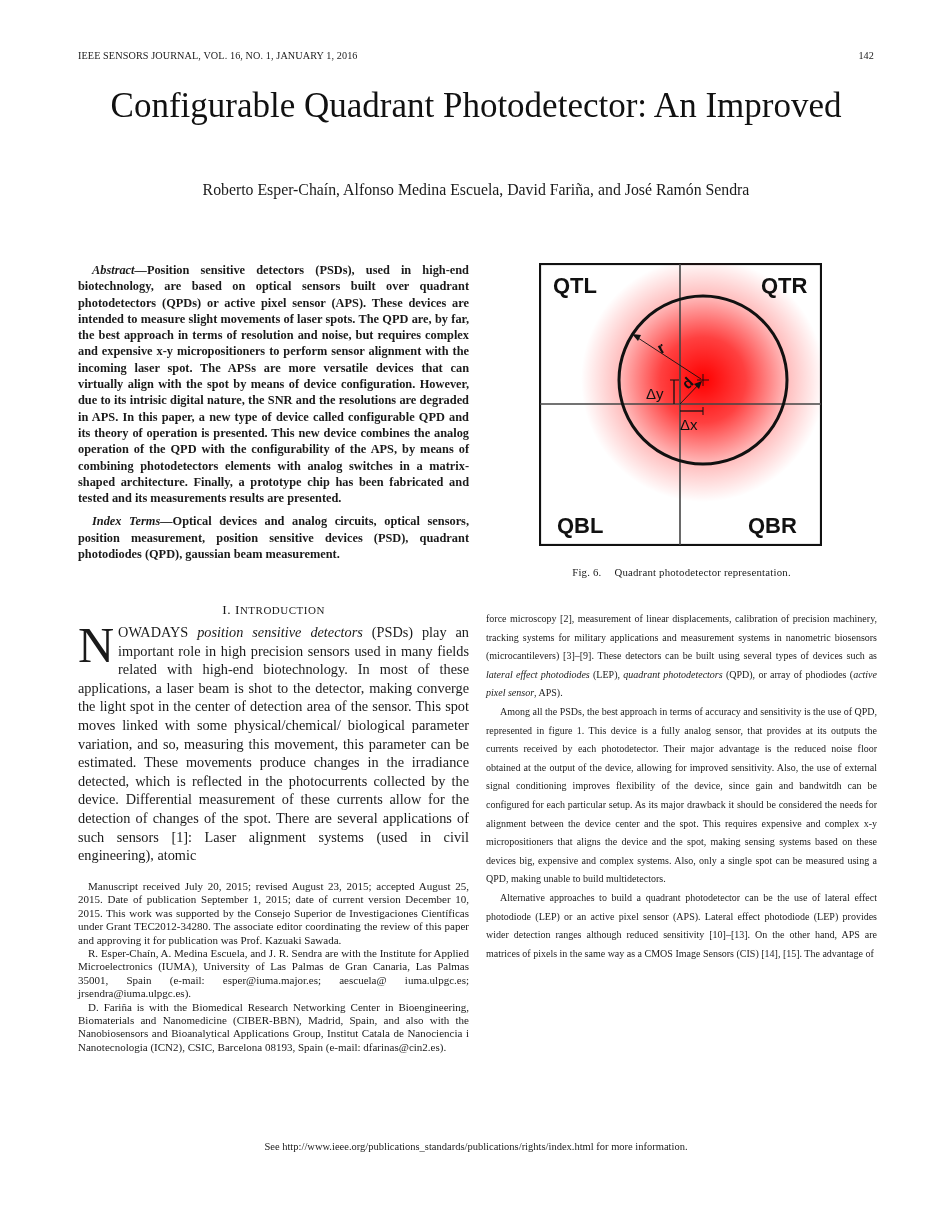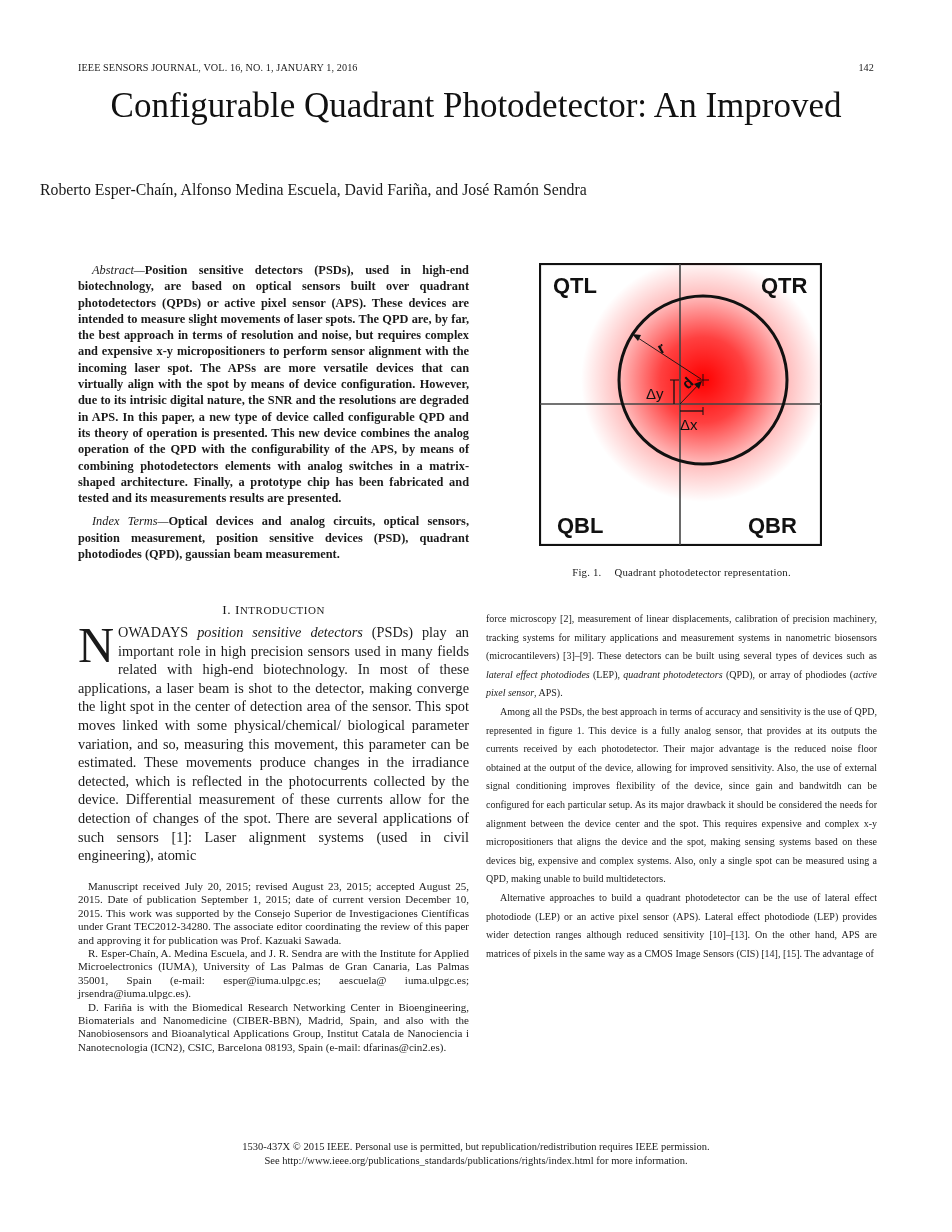--- a/index.html
+++ b/index.html
@@ -1,31 +1,31 @@
 <!DOCTYPE html>
 <html><head>
 <meta charset="utf-8">
 <style>
   html, body { margin: 0; padding: 0; background: #fff; }
   body { width: 952px; height: 1232px; position: relative; overflow: hidden;
          font-family: "Liberation Serif", "DejaVu Serif", serif; color: #1a1a1a; }
-  .running-head { position: absolute; top: 62px; left: 78px; right: 78px; font-size: 10.2px;
+  .running-head { position: absolute; top: 50px; left: 78px; right: 78px; font-size: 10.2px;
                   letter-spacing: 0.1px; }
   .running-head .pg { position: absolute; right: 0; top: 0; }
   .title { position: absolute; top: 84px; left: 40px; right: 40px; text-align: center;
            font-size: 35px; line-height: 44px; color: #111; }
-  .authors { position: absolute; top: 181px; left: 40px; right: 40px; text-align: left; font-size: 15.8px; }
+  .authors { position: absolute; top: 181px; left: 40px; right: 40px; text-align: center; font-size: 15.8px; }
 
   .col-left { position: absolute; left: 78px; width: 391px; }
   .col-right { position: absolute; left: 486px; width: 391px; }
 
   .abstract { top: 262px; font-weight: bold; font-size: 12.35px; line-height: 16.3px; text-align: justify; }
   .abstract p { margin: 0; text-indent: 14px; }
   .abstract p + p { margin-top: 7px; }
-  .abstract .lead { font-style: italic; font-weight: normal; }
+  .abstract .lead { font-style: italic; font-weight: bold; }
 
   .section-head { position: absolute; top: 602px; left: 78px; width: 391px; text-align: center;
                   font-size: 13.5px; letter-spacing: 0.5px; }
   .section-head .sc { font-size: 11px; }
 
   .intro { top: 623px; font-size: 14.3px; line-height: 18.6px; text-align: justify; }
   .intro p { margin: 0; }
   .dropcap { float: left; font-size: 50px; line-height: 38px; margin: 3px 4px 0 0; font-weight: normal; }
 
   .footnotes { top: 880px; font-size: 11px; line-height: 13.4px; text-align: justify; }
@@ -65,21 +65,21 @@
   <span>I.</span>
   <span>I</span><span class="sc">NTRODUCTION</span>
 </div>
 
 <div class="col-left intro">
   <p><span class="dropcap">N</span><span>OWADAYS </span><i>position sensitive detectors</i><span> (PSDs) play an important role in high precision sensors used in many fields related with high-end biotechnology. In most of these applications, a laser beam is shot to the detector, making converge the light spot in the center of detection area of the sensor. This spot moves linked with some physical/chemical/ biological parameter variation, and so, measuring this movement, this parameter can be estimated. These movements produce changes in the irradiance detected, which is reflected in the photocurrents collected by the device. Differential measurement of these currents allow for the detection of changes of the spot. There are several applications of such sensors [1]: Laser alignment systems (used in civil engineering), atomic</span></p>
 </div>
 
 <div class="col-left footnotes">
   <p>Manuscript received July 20, 2015; revised August 23, 2015; accepted August 25, 2015. Date of publication September 1, 2015; date of current version December 10, 2015. This work was supported by the Consejo Superior de Investigaciones Científicas under Grant TEC2012-34280. The associate editor coordinating the review of this paper and approving it for publication was Prof. Kazuaki Sawada.</p>
-  <p>R. Esper-Chaín, A. Medina Escuela, and J. R. Sendra are with the Institute for Applied Microelectronics (IUMA), University of Las Palmas de Gran Canaria, Las Palmas 35001, Spain (e-mail: esper@iuma.ulpgc.es; aescuela@ iuma.ulpgc.es; jrsendra@iuma.ulpgc.es).</p>
+  <p>R. Esper-Chaín, A. Medina Escuela, and J. R. Sendra are with the Institute for Applied Microelectronics (IUMA), University of Las Palmas de Gran Canaria, Las Palmas 35001, Spain (e-mail: esper@iuma.major.es; aescuela@ iuma.ulpgc.es; jrsendra@iuma.ulpgc.es).</p>
   <p>D. Fariña is with the Biomedical Research Networking Center in Bioengineering, Biomaterials and Nanomedicine (CIBER-BBN), Madrid, Spain, and also with the Nanobiosensors and Bioanalytical Applications Group, Institut Catala de Nanociencia i Nanotecnologia (ICN2), CSIC, Barcelona 08193, Spain (e-mail: dfarinas@cin2.es).</p>
 </div>
 
 <svg class="figure" viewBox="0 0 283 283">
   <defs>
     <radialGradient id="spot" cx="0.5" cy="0.5" r="0.5">
       <stop offset="0" stop-color="#ff0000" stop-opacity="1"></stop>
       <stop offset="0.35" stop-color="#ff0000" stop-opacity="0.75"></stop>
       <stop offset="0.7" stop-color="#ff0000" stop-opacity="0.25"></stop>
       <stop offset="1" stop-color="#ff0000" stop-opacity="0"></stop>
@@ -111,26 +111,25 @@
     <text x="18" y="270" font-size="22">QBL</text>
     <text x="209" y="270" font-size="22">QBR</text>
     <text x="119" y="90" font-size="16" transform="rotate(-30 123 85)">r</text>
     <text x="144" y="125" font-size="15" transform="rotate(-45 149 120)">d</text>
     <text x="107" y="136" font-size="15" font-weight="normal">Δy</text>
     <text x="141" y="167" font-size="15" font-weight="normal">Δx</text>
   </g>
 </svg>
 
 <div class="fig-caption">
-  <span class="lab">Fig. 1.</span>
+  <span class="lab">Fig. 6.</span>
   <span>Quadrant photodetector representation.</span>
 </div>
 
 <div class="col-right right-body">
   <p><span>force microscopy [2], measurement of linear displacements, calibration of precision machinery, tracking systems for military applications and measurement systems in nanometric biosensors (microcantilevers) [3]–[9]. These detectors can be built using several types of devices such as </span><i>lateral effect photodiodes</i><span> (LEP), </span><i>quadrant photodetectors</i><span> (QPD), or array of phodiodes (</span><i>active pixel sensor</i><span>, APS).</span></p>
   <p class="ind">Among all the PSDs, the best approach in terms of accuracy and sensitivity is the use of QPD, represented in figure 1. This device is a fully analog sensor, that provides at its outputs the currents received by each photodetector. Their major advantage is the reduced noise floor obtained at the output of the device, allowing for improved sensitivity. Also, the use of external signal conditioning improves flexibility of the device, since gain and bandwitdh can be configured for each particular setup. As its major drawback it should be considered the needs for alignment between the device center and the spot. This requires expensive and complex x-y micropositioners that aligns the device and the spot, making sensing systems based on these devices big, expensive and complex systems. Also, only a single spot can be measured using a QPD, making unable to build multidetectors.</p>
   <p class="ind">Alternative approaches to build a quadrant photodetector can be the use of lateral effect photodiode (LEP) or an active pixel sensor (APS). Lateral effect photodiode (LEP) provides wider detection ranges although reduced sensitivity [10]–[13]. On the other hand, APS are matrices of pixels in the same way as a CMOS Image Sensors (CIS) [14], [15]. The advantage of</p>
 </div>
 
 <div class="bottom-notice">
-  <div>1530-437X © 2015 IEEE. Personal use is permitted, but republication/redistribution requires IEEE permission.</div>
   <div>See http://www.ieee.org/publications_standards/publications/rights/index.html for more information.</div>
 </div>
 
 </body></html>

